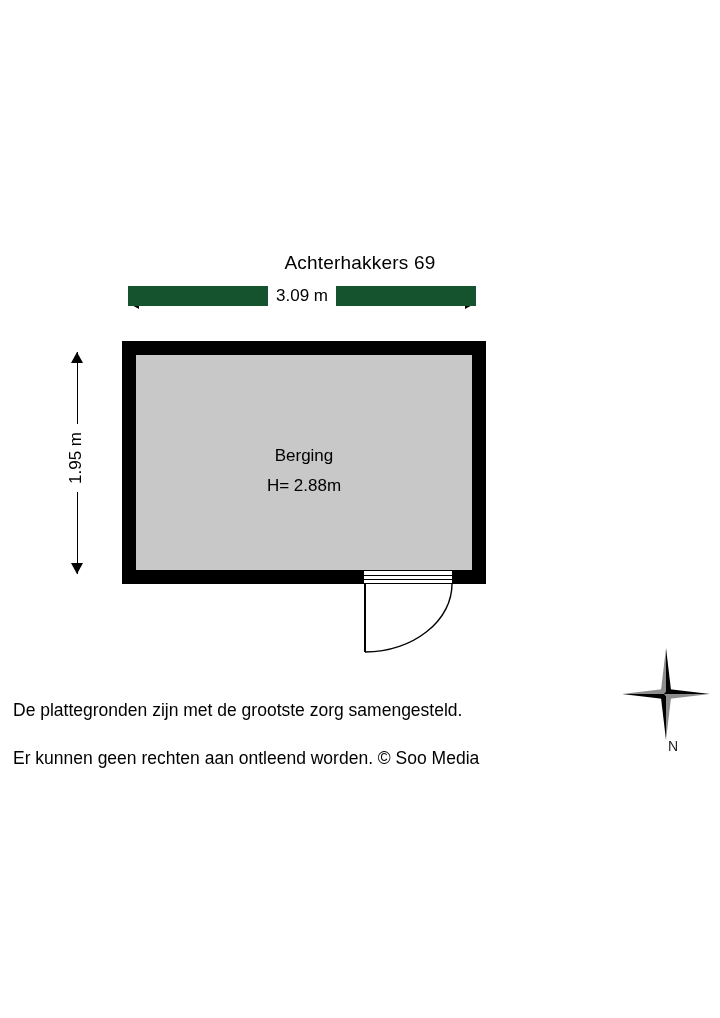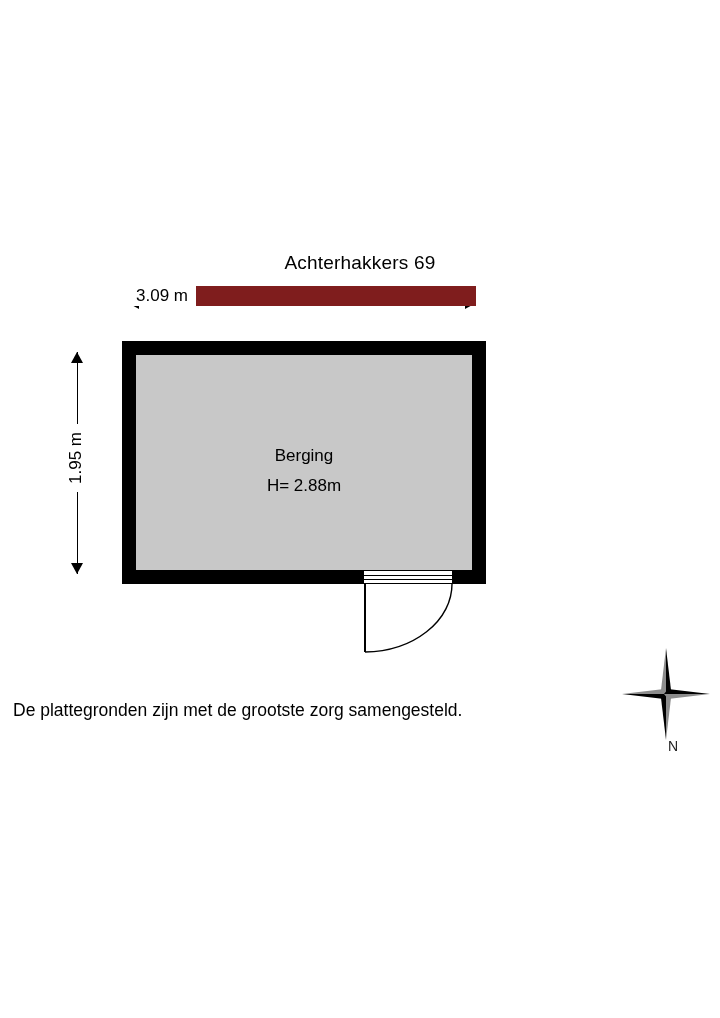--- a/index.html
+++ b/index.html
@@ -60,22 +60,23 @@
     border-top: 6px solid transparent;
     border-bottom: 6px solid transparent;
   }
   .dim-top .arrow-l { left: 0; border-right: 11px solid #000; }
   .dim-top .arrow-r { right: 0; border-left: 11px solid #000; }
   .dim-top .label {
     position: absolute;
     left: 0;
     top: -6px;
     width: 348px;
+    text-align: center;
     font-size: 17px;
-    background: #7f1d1d;
+    background: #14532d;
   }
   .dim-top .label span {
     display: inline-block;
     background: #fff;
     padding: 0 8px;
   }
 
   
   .dim-left {
     position: absolute;
@@ -255,20 +256,21 @@
     <div class="hl hl2"></div>
   </div>
 
   <div class="door-leaf"></div>
   <svg class="door-swing" viewBox="0 0 88 68">
     <path d="M 88 0 A 88 68 0 0 1 1 68" fill="none" stroke="#000" stroke-width="1.4"></path>
   </svg>
 
   <div class="disclaimer">
     <span class="ln">De plattegronden zijn met de grootste zorg samengesteld.</span>
+    <span class="ln">Er kunnen geen rechten aan ontleend worden. © Soo Media</span>
   </div>
 
   <div class="compass">
     <svg width="92" height="100" viewBox="0 0 92 100">
 
       <polygon points="46,2 51,44 46,48" fill="#000000"></polygon>
       <polygon points="46,2 41,44 46,48" fill="#8c8c8c"></polygon>
       <polygon points="46,94 51,52 46,48" fill="#8c8c8c"></polygon>
       <polygon points="46,94 41,52 46,48" fill="#000000"></polygon>
 

